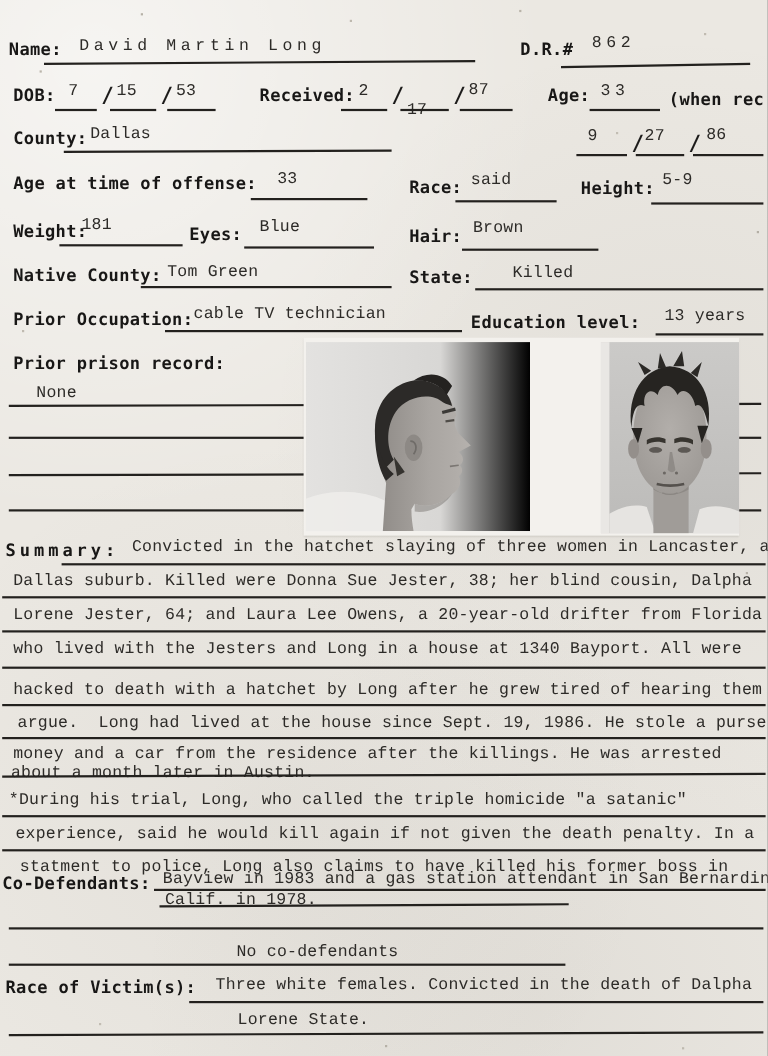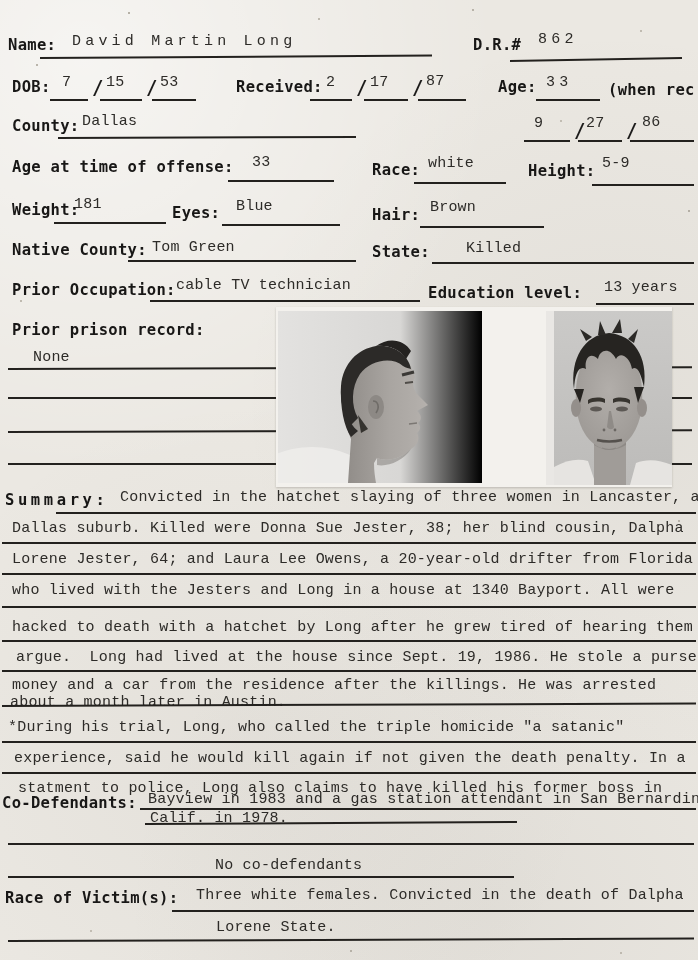--- a/index.html
+++ b/index.html
@@ -48,21 +48,21 @@
   <span class="pos val" style="left:106px;top:74px">15</span>
   <div class="rule" style="left:100px;top:99px;width:42px"></div>
   <span class="pos slash" style="left:146px;top:76px">/</span>
   <span class="pos val" style="left:160px;top:74px">53</span>
   <div class="rule" style="left:152px;top:99px;width:44px"></div>
 
   <span class="pos lbl" style="left:236px;top:78px">Received:</span>
   <span class="pos val" style="left:326px;top:74px">2</span>
   <div class="rule" style="left:310px;top:99px;width:42px"></div>
   <span class="pos slash" style="left:356px;top:76px">/</span>
-  <span class="pos val" style="left:370px;top:74px">17</span>
+  <span class="pos val" style="left:370px;top:92px">17</span>
   <div class="rule" style="left:364px;top:99px;width:44px"></div>
   <span class="pos slash" style="left:412px;top:76px">/</span>
   <span class="pos val" style="left:426px;top:73px">87</span>
   <div class="rule" style="left:418px;top:99px;width:48px"></div>
 
   <span class="pos lbl" style="left:498px;top:78px">Age:</span>
   <span class="pos val val-wide" style="left:546px;top:74px">33</span>
   <div class="rule" style="left:536px;top:99px;width:64px"></div>
   <span class="pos lbl" style="left:608px;top:81px">(when rec'</span>
 
@@ -75,21 +75,21 @@
   <span class="pos val" style="left:586px;top:115px">27</span>
   <div class="rule" style="left:578px;top:140px;width:44px"></div>
   <span class="pos slash" style="left:626px;top:119px">/</span>
   <span class="pos val" style="left:642px;top:114px">86</span>
   <div class="rule" style="left:630px;top:140px;width:64px"></div>
 
   <span class="pos lbl" style="left:12px;top:158px">Age at time of offense:</span>
   <span class="pos val" style="left:252px;top:154px">33</span>
   <div class="rule" style="left:228px;top:180px;width:106px"></div>
   <span class="pos lbl" style="left:372px;top:161px">Race:</span>
-  <span class="pos val" style="left:428px;top:155px">white</span>
+  <span class="pos val" style="left:428px;top:155px">said</span>
   <div class="rule" style="left:414px;top:182px;width:92px"></div>
   <span class="pos lbl" style="left:528px;top:162px">Height:</span>
   <span class="pos val" style="left:602px;top:155px">5-9</span>
   <div class="rule" style="left:592px;top:184px;width:102px"></div>
 
   <span class="pos lbl" style="left:12px;top:201px">Weight:</span>
   <span class="pos val" style="left:74px;top:196px">181</span>
   <div class="rule" style="left:54px;top:222px;width:112px"></div>
   <span class="pos lbl" style="left:172px;top:204px">Eyes:</span>
   <span class="pos val" style="left:236px;top:198px">Blue</span>

